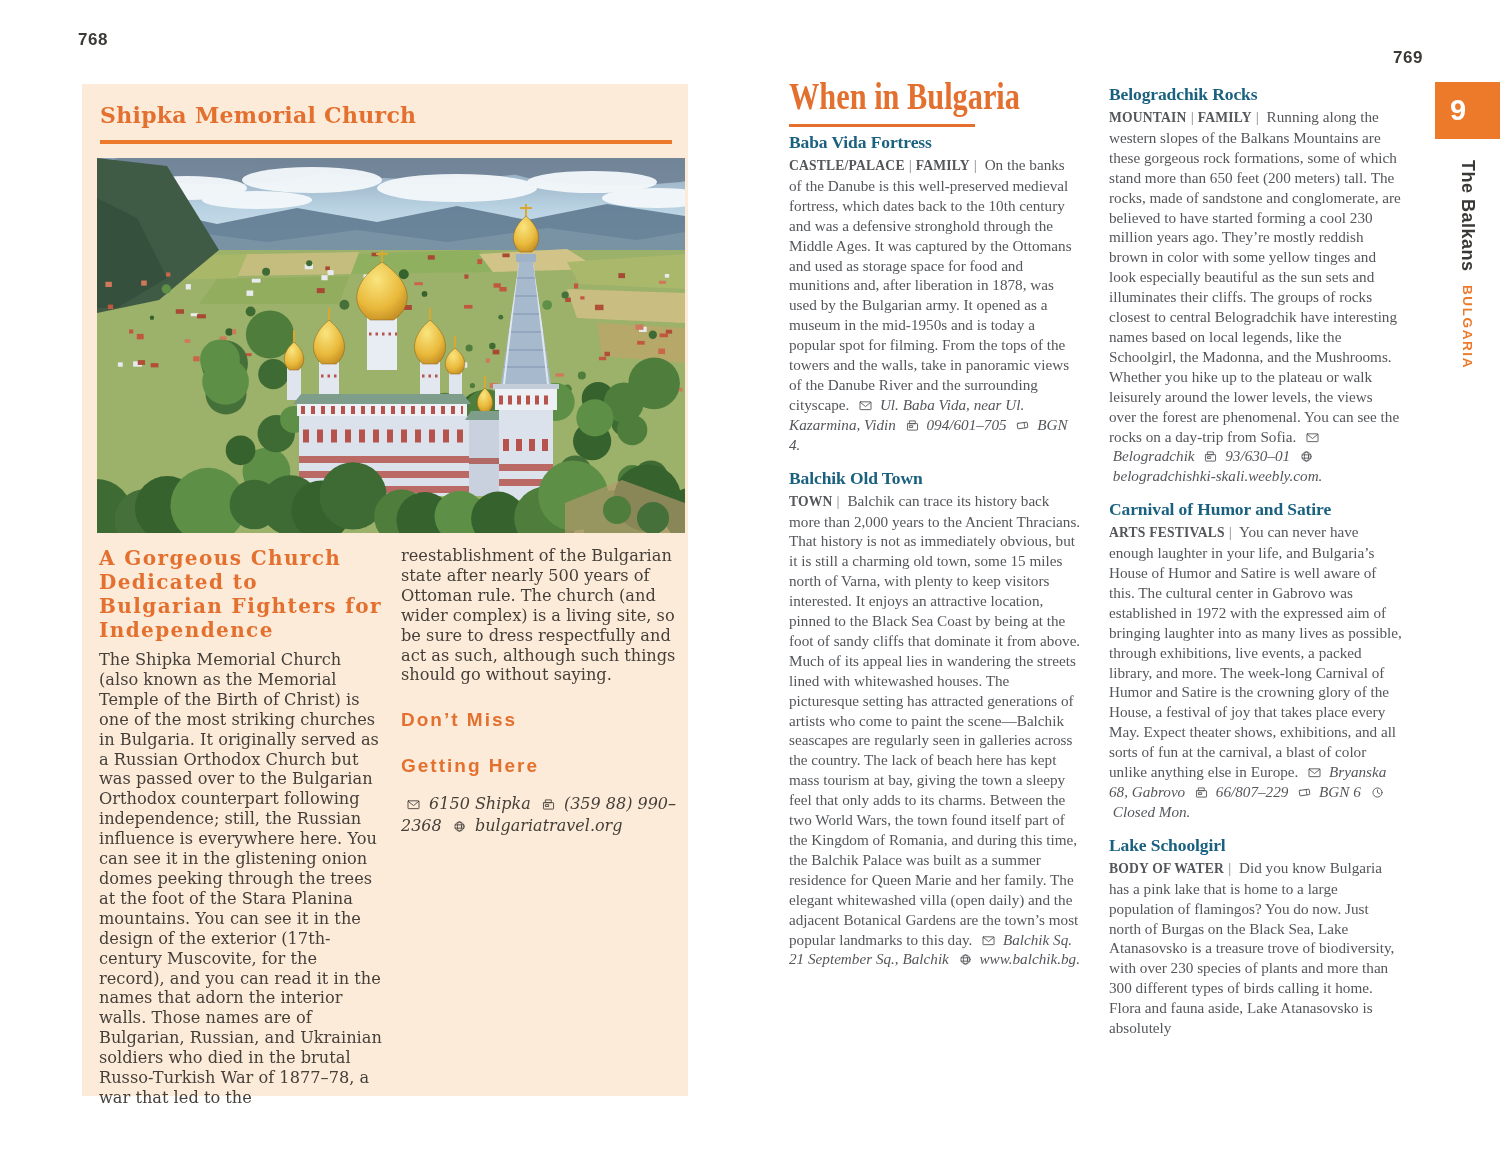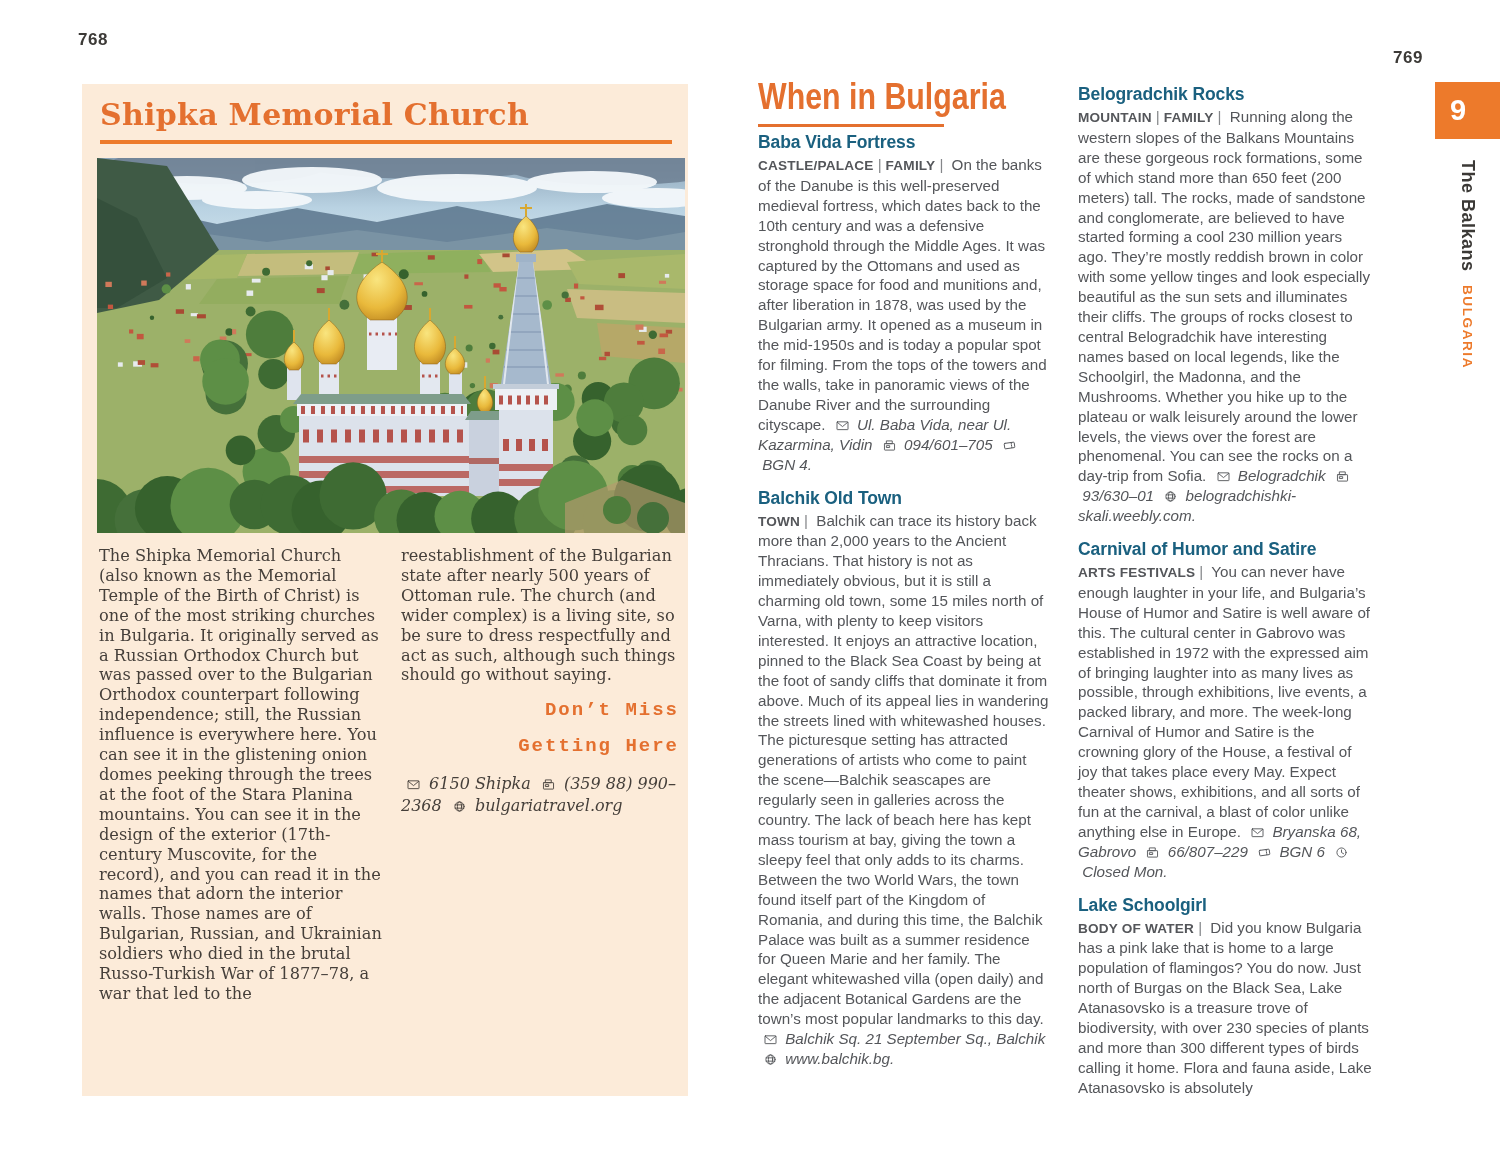--- a/index.html
+++ b/index.html
@@ -18,49 +18,49 @@
   }
   .page{position:absolute;inset:0;overflow:hidden;}
 
   .pagenum{position:absolute;top:30px;font-size:17px;font-weight:bold;color:#3C3A37;letter-spacing:.5px;}
   .pagenum.left{left:78px;}
   .pagenum.right{left:1393px;margin-top:18px;}
 
   
   .panel{position:absolute;left:82px;top:84px;width:606px;height:1012px;background:var(--panel);}
   .panel-title{
-    font-family:"DejaVu Serif",serif;font-weight:600;font-size:30px;line-height:36px;
+    font-family:"DejaVu Serif",serif;font-weight:600;font-size:22px;line-height:36px;
     color:var(--orange);margin:0;padding:13px 28px 0 18px;letter-spacing:.3px;
   }
   .panel-rule{height:4px;background:var(--orange-bright);margin:7px 16px 0 18px;}
   .photo{position:relative;margin:14px 0 0 15px;width:588px;height:375px;background:#cfe2ee;overflow:hidden;}
   .photo svg{display:block;width:588px;height:375px;}
   .cols{display:flex;gap:16px;margin:13px 10px 0 17px;}
   .colA{width:286px;flex:none;}
   .colB{width:278px;flex:none;}
   .feature-heading{
     font-family:"DejaVu Serif",serif;font-weight:bold;font-size:20px;line-height:24px;
     letter-spacing:1.4px;color:var(--orange);margin:0 0 8px;
   }
   .serif-body{
     font-family:"DejaVu Serif",serif;font-size:16.2px;line-height:19.9px;
     color:var(--serif-ink);margin:0 0 12px;
   }
   .sub-orange{
-    font-family:Liberation Mono, monospace;font-weight:bold;font-size:19px;
-    letter-spacing:2px;color:var(--orange);margin:14px 0 5px;text-align:right;
+    font-family:Liberation Sans, sans-serif;font-weight:bold;font-size:19px;
+    letter-spacing:2px;color:var(--orange);margin:24px 0 5px;
   }
   .serif-contact{
     font-family:"DejaVu Serif",serif;font-style:italic;font-size:16px;line-height:21.5px;
     color:var(--serif-ink);margin:16px 0 0;
   }
   .serif-contact .ci{color:#4A443E;}
 
   
-  .rightpage{position:absolute;left:758px;top:78px;width:616px;height:1030px;}
+  .rightpage{position:absolute;left:789px;top:78px;width:616px;height:1030px;font-family:Liberation Serif, serif;}
   .wib-title{
     font-weight:bold;font-size:37px;line-height:38px;color:var(--orange);
     transform:scaleX(.82);transform-origin:left top;margin:0;white-space:nowrap;
   }
   .wib-rule{position:absolute;left:0;top:46px;width:186px;height:3px;background:var(--orange);}
   .listing-col{position:absolute;}
   .listing-col.c1{left:0;top:54px;width:292px;}
   .listing-col.c2{left:320px;top:6px;width:294px;}
   .listing{margin:0 0 13px;}
   .listing h3{
@@ -363,20 +363,21 @@
           </g>
 
         <polygon points="468,345 525,322 588,345 588,375 468,375" fill="#B79A6E" opacity=".65"></polygon>
         <circle cx="520" cy="352" r="14" fill="#4E7D3C"></circle>
           <circle cx="556" cy="360" r="16" fill="#45703A"></circle>
       </svg>
     </div>
 
     <div class="cols">
       <div class="colA">
+        <h2 class="feature-heading">A Gorgeous Church Dedicated to Bulgarian Fighters for Independence</h2>
         <p class="serif-body">The Shipka Memorial Church (also known as the Memorial Temple of the Birth of Christ) is one of the most striking churches in Bulgaria. It originally served as a Russian Orthodox Church but was passed over to the Bulgarian Orthodox counterpart following independence; still, the Russian influence is everywhere here. You can see it in the glistening onion domes peeking through the trees at the foot of the Stara Planina mountains. You can see it in the design of the exterior (17th-century Muscovite, for the record), and you can read it in the names that adorn the interior walls. Those names are of Bulgarian, Russian, and Ukrainian soldiers who died in the brutal Russo-Turkish War of 1877–78, a war that led to the</p>
       </div>
       <div class="colB">
         <p class="serif-body">reestablishment of the Bulgarian state after nearly 500 years of Ottoman rule. The church (and wider complex) is a living site, so be sure to dress respectfully and act as such, although such things should go without saying.</p>
         <h3 class="sub-orange">Don’t Miss</h3>
         <h3 class="sub-orange">Getting Here</h3>
         <p class="serif-contact"><span class="ci"><svg viewBox="0 0 14 12">
                 <rect x="1" y="2" width="12" height="8.5" rx="0.5"></rect>
                 <path d="M1.3 2.5 7 7.2 12.7 2.5"></path>
               </svg></span>&nbsp;<span class="it">6150 Shipka </span><span class="ci"><svg viewBox="0 0 14 12">

